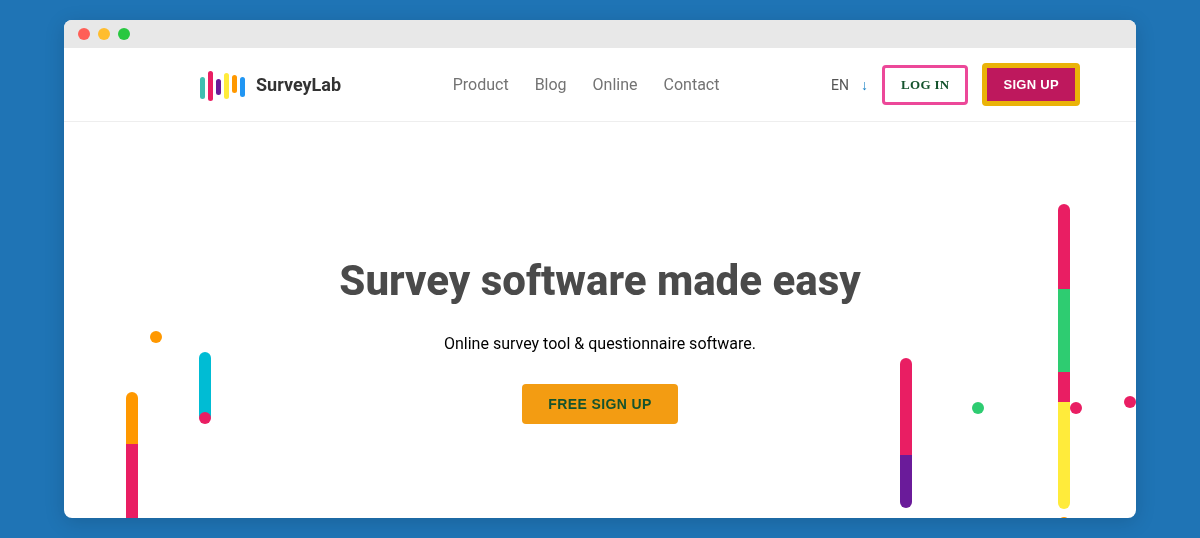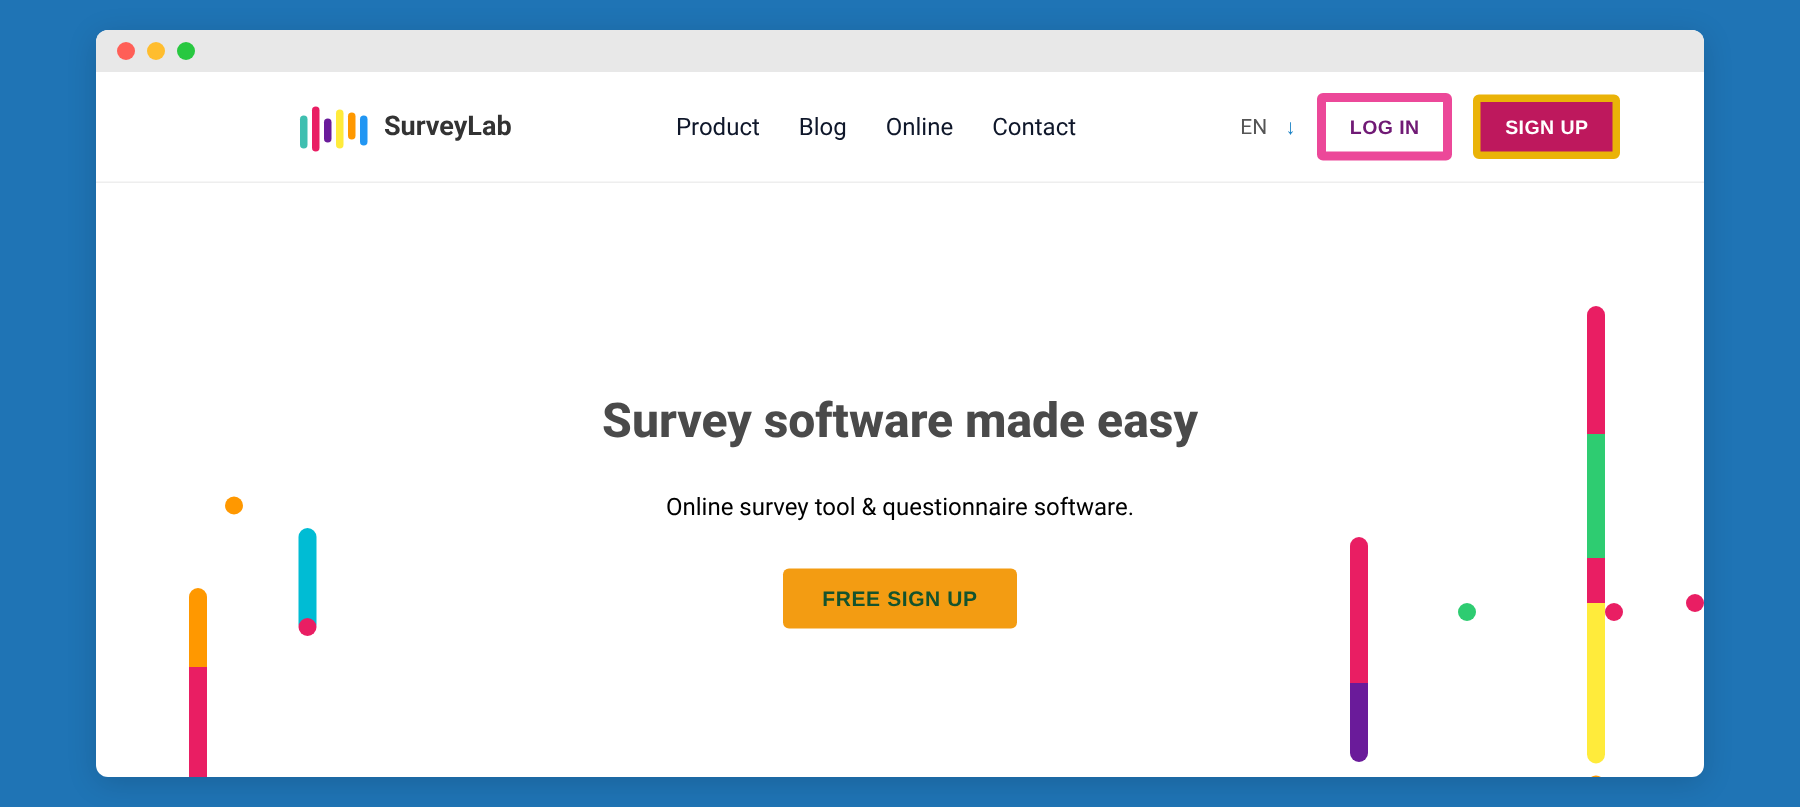--- a/index.html
+++ b/index.html
@@ -66,21 +66,21 @@
     .lb3 { height: 16px; background: #6a1b9a; margin-bottom: 8px; }
     .lb4 { height: 26px; background: #ffeb3b; margin-bottom: 4px; }
     .lb5 { height: 18px; background: #ff9800; margin-bottom: 10px; }
     .lb6 { height: 20px; background: #2196f3; margin-bottom: 6px; }
 
     .nav {
       display: flex;
       gap: 26px;
     }
     .nav a {
-      color: #0f172a;
+      color: #737373;
       font-size: 16px;
       text-decoration: none;
       cursor: pointer;
     }
     .right-controls {
       display: flex;
       align-items: center;
       gap: 14px;
     }
     .lang {
@@ -95,41 +95,42 @@
     .btn {
       padding: 9px 16px;
       font-size: 13px;
       font-weight: 700;
       border-radius: 4px;
       cursor: pointer;
       letter-spacing: 0.3px;
     }
     .btn-login {
       background: #ffffff;
-      border: 6px solid #ec4899;
-      color: #701a75;
+      border: 3px solid #ec4899;
+      color: #14532d;
+      font-family: Liberation Serif, serif;
     }
     .btn-signup {
       background: #be185d;
       border: 5px solid #eab308;
       color: #ffffff;
     }
 
     .hero {
       position: relative;
       height: calc(100% - 102px);
       display: flex;
       flex-direction: column;
       align-items: center;
       justify-content: center;
       text-align: center;
       padding-top: 40px;
     }
     .hero h1 {
-      font-size: 32px;
+      font-size: 42px;
       font-weight: 800;
       color: #4a4a4a;
       margin-bottom: 26px;
     }
     .hero p {
       color: #000000;
       font-size: 16px;
       line-height: 1.6;
     }
     .cta {

